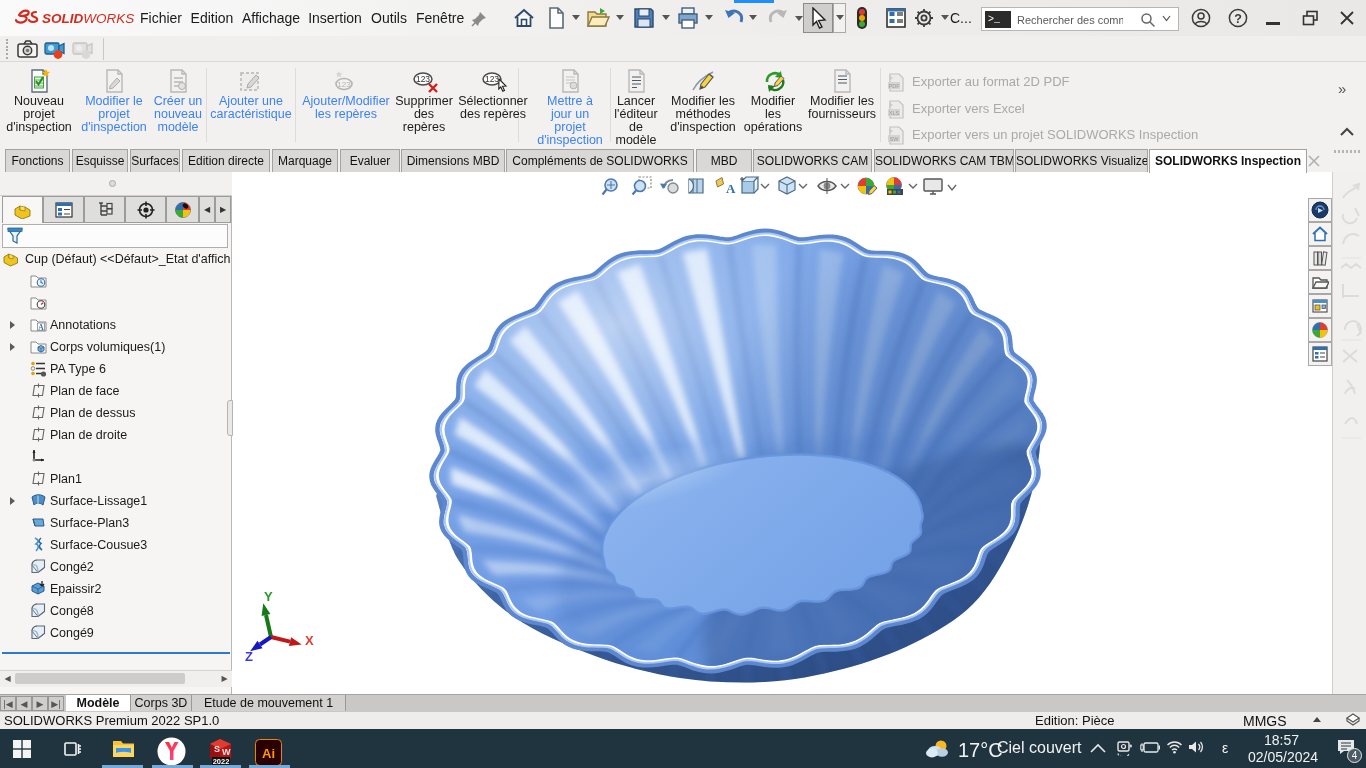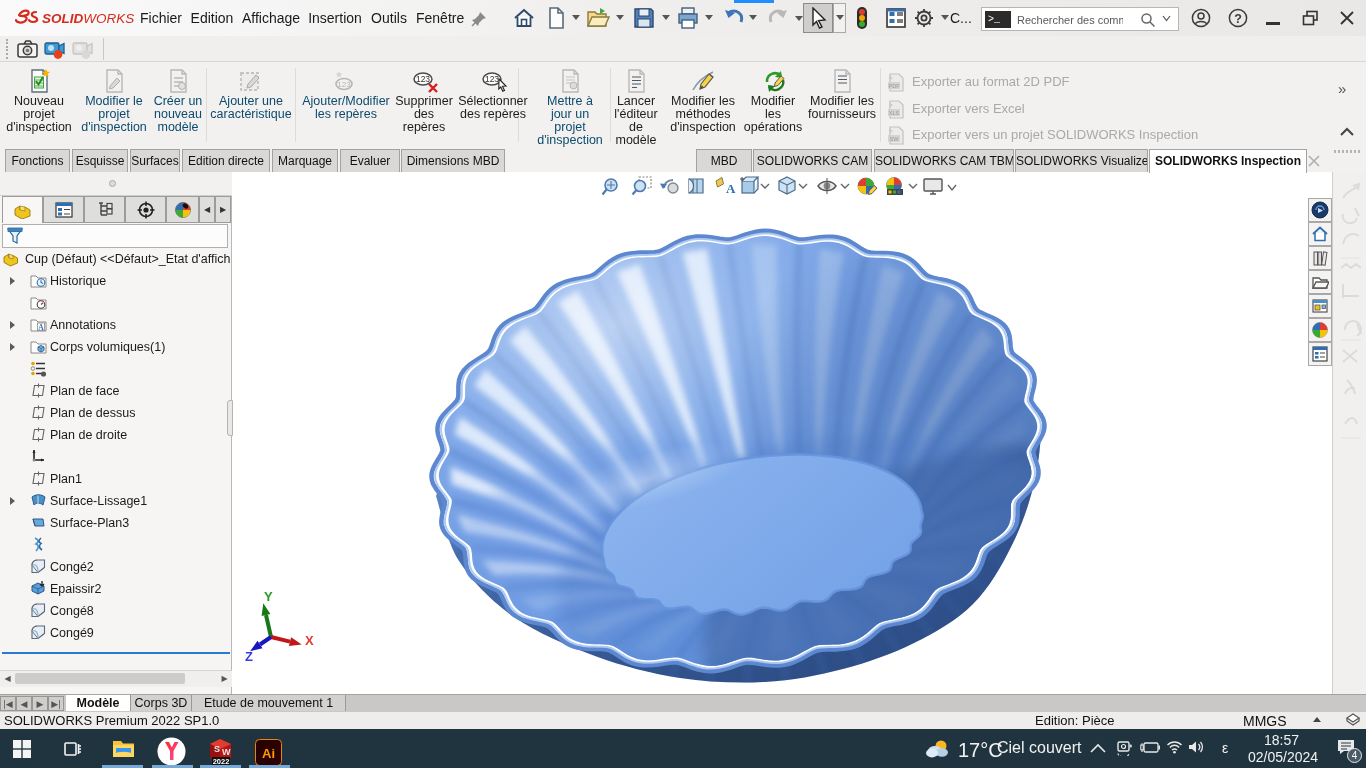--- a/index.html
+++ b/index.html
@@ -12,21 +12,21 @@
 .ticon{top:6px;width:24px;height:24px}
 .caret{top:15px;width:0;height:0;border-left:4px solid transparent;border-right:4px solid transparent;border-top:5px solid #555}
 #searchbox{left:981px;top:7px;width:198px;height:24px;background:#fff;border:1px solid #b8b6b4;}
 #searchbox .si{position:absolute;left:3px;top:3px;width:26px;height:17px;background:#2b2b2b;color:#fff;font-size:10px;font-family:"Liberation Mono",monospace;line-height:17px;padding-left:3px}
 #searchbox .st{position:absolute;left:35px;top:6px;font-size:11px;color:#5a5a5a;white-space:nowrap;width:106px;overflow:hidden}
 
 #quickbar{left:0;top:36px;width:1366px;height:26px;background:#f0efee;border-bottom:1px solid #d9d8d6}
 
 #ribbon{left:0;top:62px;width:1366px;height:86px;background:#f2f1f0}
 .rbtn{top:64px;text-align:center;font-size:12.5px;line-height:13px;color:#1c1c1c}
-.rbtn.dis{color:#0c4a6e}
+.rbtn.dis{color:#3b82f6}
 .rsep{top:68px;width:1px;height:74px;background:#dddcda}
 .rexp{left:912px;font-size:13px;color:#aaa9a7;height:16px;line-height:16px}
 
 #cmtabs{left:0;top:148px;width:1366px;height:24px;background:#f2f1f0}
 .ctab{top:149px;height:26px;background:#d9d8d6;border:1px solid #a3a2a0;border-bottom:none;font-size:12px;color:#111;text-align:center;line-height:22px;white-space:nowrap;overflow:hidden}
 .ctab.active{background:#fff;font-weight:bold;height:24px;top:149px;z-index:3}
 
 #main{left:0;top:172px;width:1366px;height:522px;background:#fff}
 #leftpanel{left:0;top:0;width:232px;height:522px;background:#f6f5f4;border-right:1px solid #b9b8b6}
 #lp-splitter{left:0;top:0;width:232px;height:24px;background:#f2f1f0;border-bottom:1px solid #d0cfce}
@@ -308,20 +308,21 @@
 <div class="rbtn abs" style="left:728px;top:95px;width:90px">Modifier<br>les<br>opérations</div>
 <div class="rbtn abs" style="left:794px;top:95px;width:96px">Modifier les<br>fournisseurs</div>
 <div id="cmtabs" class="abs"></div>
 <div class="ctab abs" style="left:5px;width:65px">Fonctions</div>
 <div class="ctab abs" style="left:72px;width:56px">Esquisse</div>
 <div class="ctab abs" style="left:130px;width:50px">Surfaces</div>
 <div class="ctab abs" style="left:182px;width:88px">Edition directe</div>
 <div class="ctab abs" style="left:272px;width:66px">Marquage</div>
 <div class="ctab abs" style="left:340px;width:60px">Evaluer</div>
 <div class="ctab abs" style="left:401px;width:104px">Dimensions MBD</div>
+<div class="ctab abs" style="left:506px;width:188px">Compléments de SOLIDWORKS</div>
 <div class="ctab abs" style="left:696px;width:56px">MBD</div>
 <div class="ctab abs" style="left:753px;width:119px">SOLIDWORKS CAM</div>
 <div class="ctab abs" style="left:874px;width:140px">SOLIDWORKS CAM TBM</div>
 <div class="ctab abs" style="left:1015px;width:133px">SOLIDWORKS Visualize</div>
 <div class="ctab active abs" style="left:1149px;width:158px;font-size:12px">SOLIDWORKS Inspection</div>
 <svg class="abs" style="left:1308px;top:155px" width="12" height="12" viewBox="0 0 12 12">
       <path d="M1 1 L11 11 M11 1 L1 11" stroke="#b0afad" stroke-width="1.6"></path>
     </svg>
 <div class="abs" style="left:1334px;top:150px;width:28px;height:3px;background:repeating-linear-gradient(to right,#b5b4b2 0 2px,transparent 2px 4px)"></div>
 <div id="main" class="abs">
@@ -370,24 +371,20 @@
           <path d="M1 2 H15 L10 9 V16 L6 14 V9 Z" fill="#e8f2fa" stroke="#2a6a9a" stroke-width="1.2"></path>
           <rect x="1" y="1" width="14" height="3.5" fill="#3e85c0" stroke="#2a6a9a" stroke-width="0.8"></rect>
         </svg>
 <div class="trow abs" style="top:76px">
           <span class="lbl" style="left:25px">Cup (Défaut) &lt;&lt;Défaut&gt;_Etat d'affichâ</span>
         </div>
 <svg class="abs" style="left:2px;top:78px" width="17" height="17" viewBox="0 0 17 17">
           <path d="M2 7 L7 4 V8 L11 5.5 L15.5 8 V13 L8.5 16 L2 12.5 Z" fill="#f0c420" stroke="#8a6d00" stroke-width="0.8"></path>
           <path d="M7 4 L11 5.5 L11 9 L7 8 Z" fill="#f7dd6a" stroke="#8a6d00" stroke-width="0.6"></path>
         </svg>
-<div class="trow abs" style="top:98px">
-          <span class="texp"></span>
-          <span class="lbl" style="left:50px">Historique</span>
-        </div>
 <svg class="abs" style="left:30px;top:100px" width="17" height="17" viewBox="0 0 17 17">
           <path d="M1 4 H6 L8 6 H16 V15 H1 Z" fill="#fdfdfb" stroke="#8a8a88" stroke-width="1"></path>
           <circle cx="11" cy="10.5" r="3.8" fill="#eef4fa" stroke="#2f6fb1" stroke-width="1.1"></circle>
           <path d="M11 8.3 V10.5 L13 11.5" stroke="#2f6fb1" stroke-width="1.1" fill="none"></path>
         </svg>
 <svg class="abs" style="left:30px;top:122px" width="17" height="17" viewBox="0 0 17 17">
           <path d="M1 4 H6 L8 6 H16 V15 H1 Z" fill="#fdfdfb" stroke="#8a8a88" stroke-width="1"></path>
           <circle cx="11" cy="10.5" r="3.8" fill="#fff" stroke="#444" stroke-width="1.1"></circle>
           <path d="M11 10.5 L13.2 8.8" stroke="#d21f1f" stroke-width="1.2"></path>
         </svg>
@@ -402,20 +399,23 @@
         </svg>
 <div class="trow abs" style="top:164px">
           <span class="texp"></span>
           <span class="lbl" style="left:50px">Corps volumiques(1)</span>
         </div>
 <svg class="abs" style="left:30px;top:166px" width="17" height="17" viewBox="0 0 17 17">
           <path d="M1 4 H6 L8 6 H16 V15 H1 Z" fill="#fdfdfb" stroke="#8a8a88" stroke-width="1"></path>
           <path d="M8 9 L11 7.5 L14 9 V12.5 L11 14 L8 12.5 Z" fill="#7db8e8" stroke="#2a5a8a" stroke-width="0.9"></path>
           <path d="M8 9 L11 10.5 L14 9 M11 10.5 V14" stroke="#2a5a8a" stroke-width="0.7" fill="none"></path>
         </svg>
+<div class="trow abs" style="top:186px">
+          <span class="lbl" style="left:50px">PA Type 6</span>
+        </div>
 <svg class="abs" style="left:30px;top:188px" width="17" height="17" viewBox="0 0 17 17">
           <circle cx="3" cy="3.5" r="1.8" fill="#e8a000"></circle>
           <circle cx="3" cy="8.5" r="1.8" fill="#f4f4f4" stroke="#888"></circle>
           <circle cx="3" cy="13.5" r="1.8" fill="#e8a000"></circle>
           <path d="M6 3.5 H15 M6 8.5 H15 M6 13.5 H12" stroke="#333" stroke-width="1.6"></path>
           <circle cx="13.5" cy="14" r="2.6" fill="#555"></circle>
         </svg>
 <div class="trow abs" style="top:208px">
           <span class="lbl" style="left:50px">Plan de face</span>
         </div>
@@ -458,20 +458,23 @@
           <path d="M2 5 C6 2 11 2 15 5 L13 13 C9 10 6 11 4 13 Z" fill="#4a90c8" stroke="#2a5a8a" stroke-width="1"></path>
           <path d="M8 3.5 L8 12" stroke="#bfdcf0" stroke-width="1"></path>
         </svg>
 <div class="trow abs" style="top:340px">
           <span class="lbl" style="left:50px">Surface-Plan3</span>
         </div>
 <svg class="abs" style="left:30px;top:342px" width="17" height="17" viewBox="0 0 17 17">
           <path d="M3 5 H13 L14 12 H5 Z" fill="#6aa8d8" stroke="#2a5a8a" stroke-width="1"></path>
           <path d="M3 5 L5 12" stroke="#2a5a8a" stroke-width="1"></path>
         </svg>
+<div class="trow abs" style="top:362px">
+          <span class="lbl" style="left:50px">Surface-Cousue3</span>
+        </div>
 <svg class="abs" style="left:30px;top:364px" width="17" height="17" viewBox="0 0 17 17">
           <path d="M5 2 C9 4 9 6 6 8 C9 9 9 12 6 15" fill="none" stroke="#4a90c8" stroke-width="1.6"></path>
           <path d="M11 2 C8 4.5 8.5 6 11 7.5 C8.5 9.5 9 12 12 14" fill="none" stroke="#2a6aa8" stroke-width="1.6"></path>
         </svg>
 <div class="trow abs" style="top:384px">
           <span class="lbl" style="left:50px">Congé2</span>
         </div>
 <svg class="abs" style="left:30px;top:386px" width="17" height="17" viewBox="0 0 17 17">
           <path d="M2 7 C2 4 4 2 7 2 H15 L15 10 L8 15 L2 15 Z" fill="none"></path>
           <path d="M7 2 H14.5 V9.5 L8 14.5 H2 V7 C2 4.2 4.2 2 7 2 Z" fill="#e8eef4" stroke="#5a6a78" stroke-width="1.1"></path>

